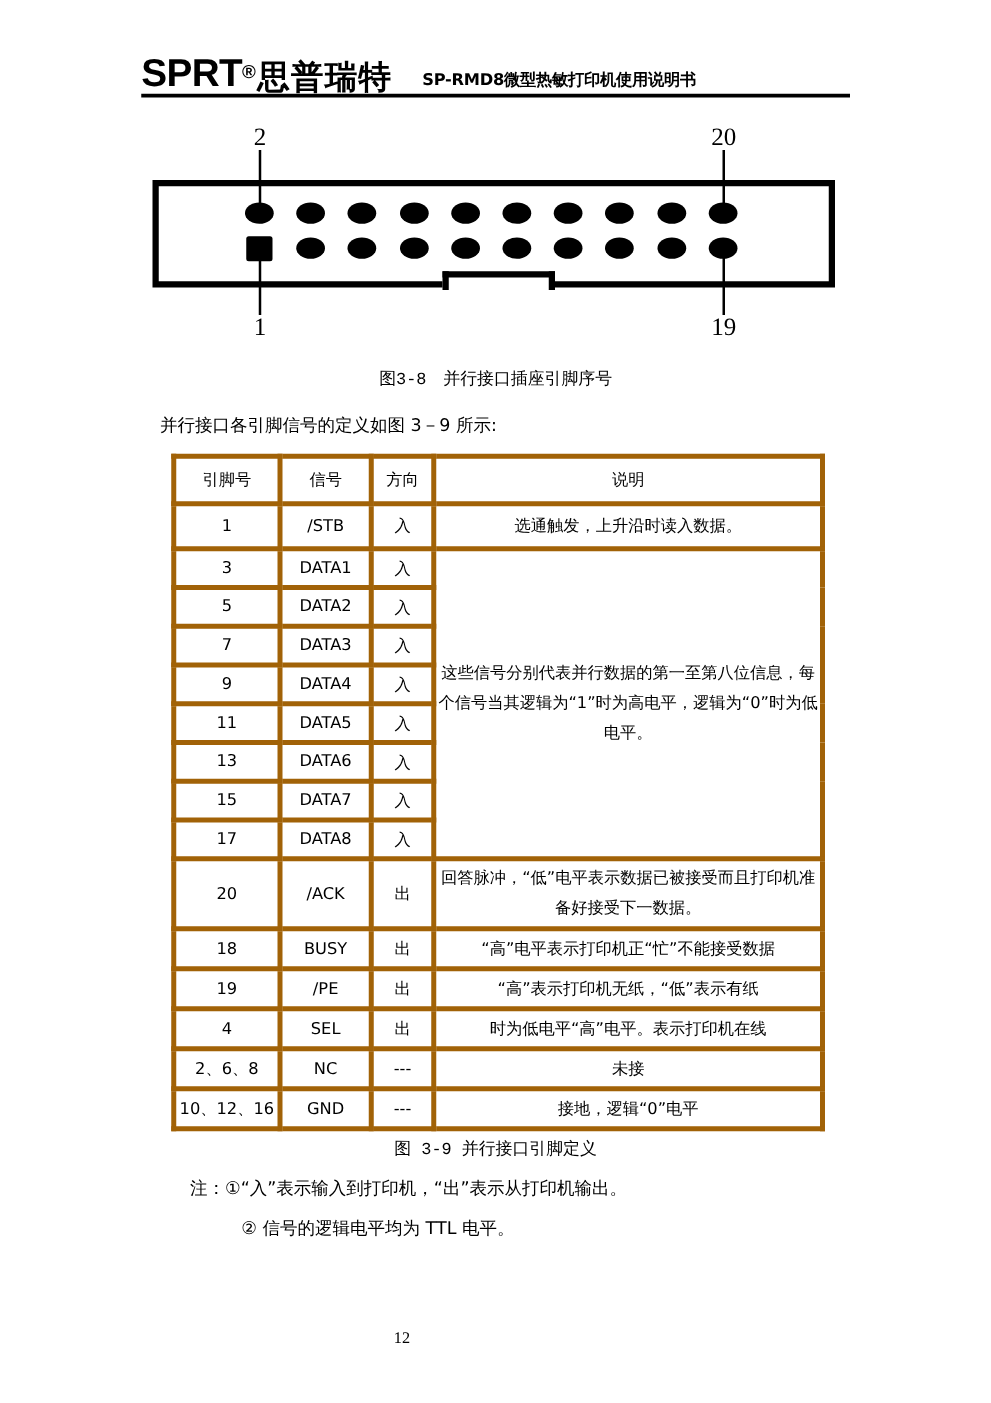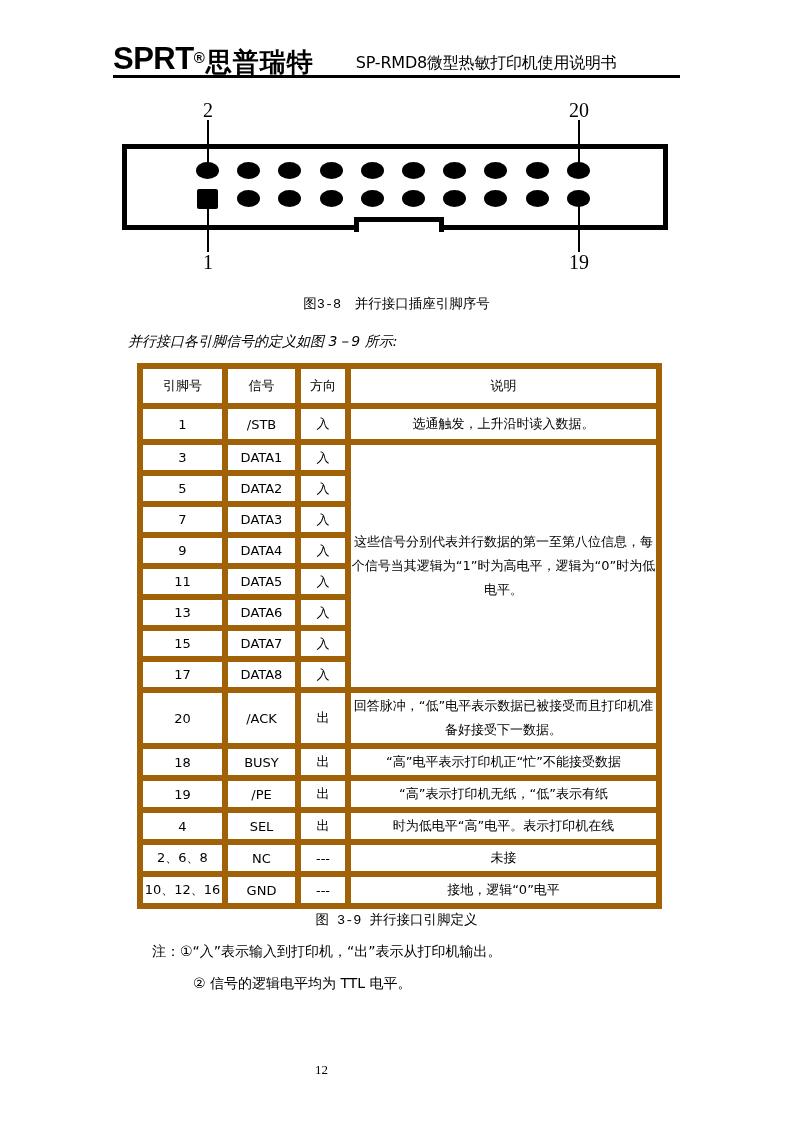--- a/index.html
+++ b/index.html
@@ -51,24 +51,24 @@
     font-size: 26px;
     line-height: 1;
     letter-spacing: 1px;
     margin-left: 1px;
     position: relative;
     top: 1px;
     margin-top: 23px;
   }
   .header-subtitle {
     font-family: "DejaVu Sans", sans-serif;
-    font-weight: normal;
-    font-size: 16px;
+    font-weight: bold;
+    font-size: 13px;
     line-height: 1;
-    margin-left: 42px;
+    margin-left: 24px;
     position: relative;
     top: -3px;
     letter-spacing: -0.2px;
   }
   .header-rule {
     position: absolute;
     left: 0;
     top: 45px;
     width: 567px;
     height: 3px;
@@ -163,34 +163,33 @@
     font-family: Liberation Mono, monospace;
     font-size: 13.5px;
     line-height: 1.2;
   }
   .body-line {
     position: absolute;
     font-family: "DejaVu Sans", sans-serif;
     font-size: 14px;
     line-height: 1.2;
     white-space: nowrap;
-    font-style: italic;
   }
 
   
   .pin-table {
     position: absolute;
     left: 137px;
     top: 363px;
     width: 519px;
     border-collapse: collapse;
     table-layout: fixed;
   }
   .pin-table td, .pin-table th {
-    border: 6px solid #a16207;
+    border: 4px solid #a16207;
     text-align: center;
     vertical-align: middle;
     font-family: "DejaVu Sans", sans-serif;
     font-size: 13px;
     padding: 0;
     font-weight: normal;
   }
   .pin-table th {
     height: 34px;
   }

